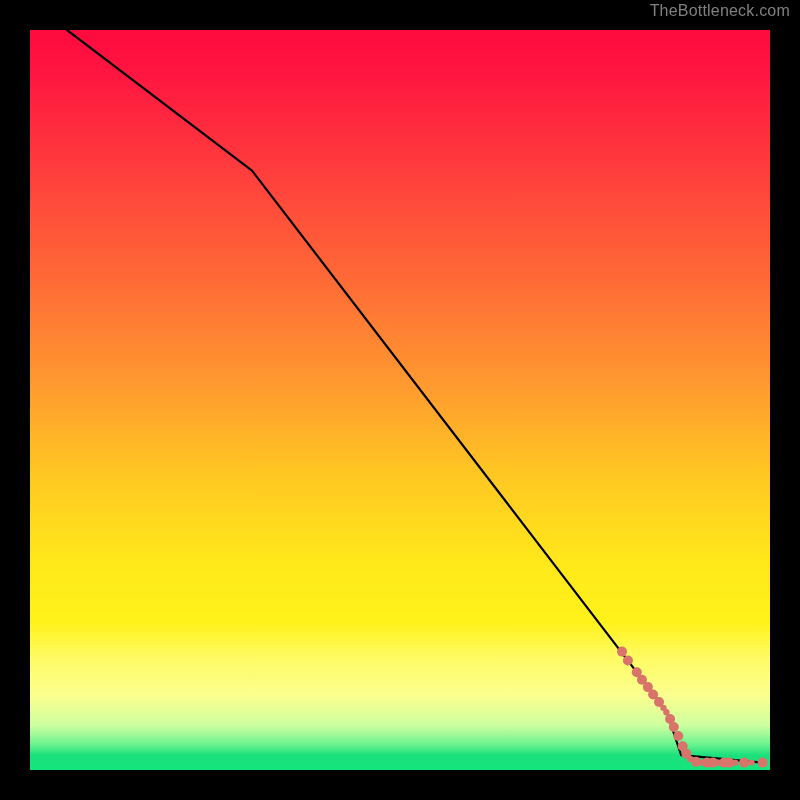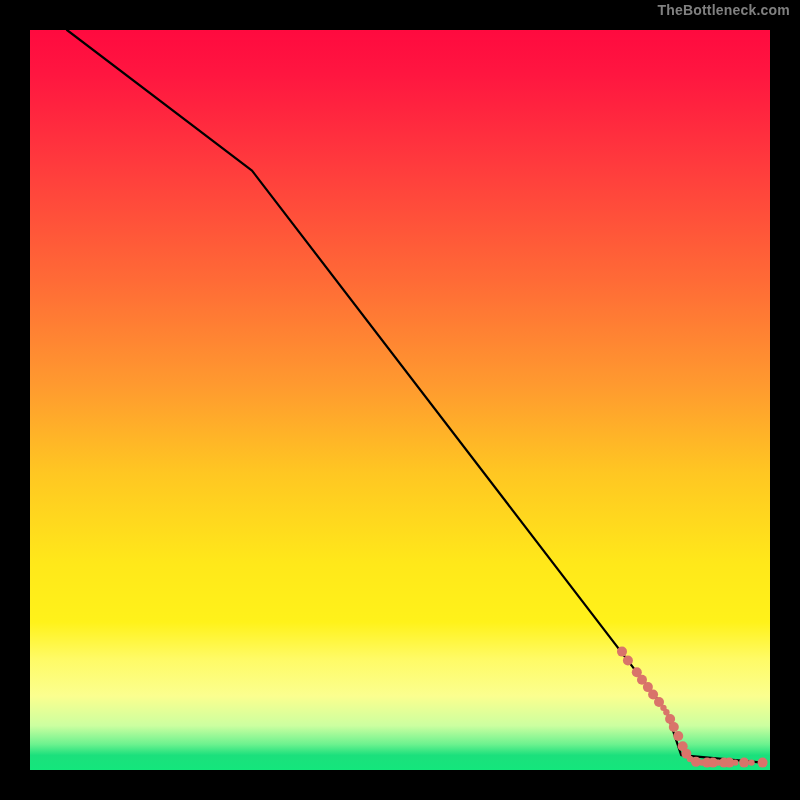--- a/index.html
+++ b/index.html
@@ -15,22 +15,22 @@
     position: relative;
     width: 800px;
     height: 800px;
     background: #000;
   }
   .watermark {
     position: absolute;
     top: 2px;
     right: 10px;
     color: #808080;
-    font-size: 14px;
-    font-weight: 700;
+    font-size: 16px;
+    font-weight: 400;
     letter-spacing: 0.2px;
   }
   .plot {
     position: absolute;
     left: 30px;
     top: 30px;
     width: 740px;
     height: 740px;
   }
   

